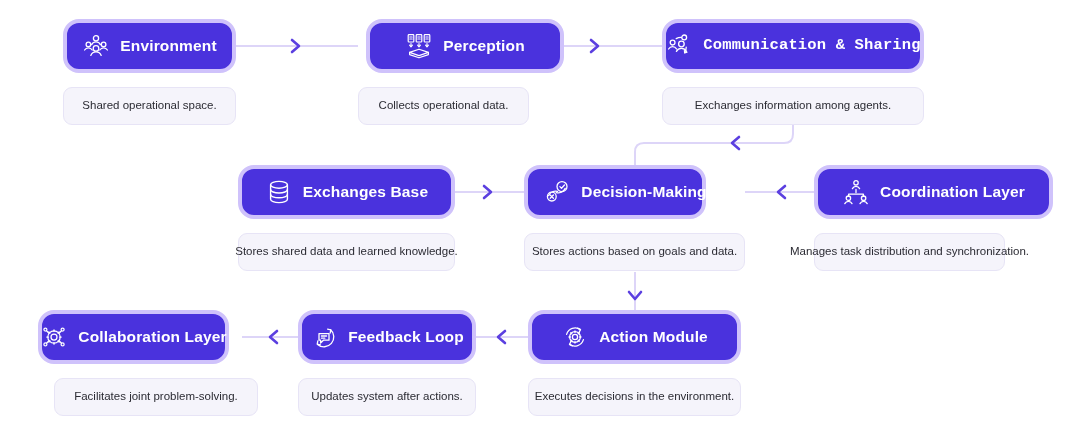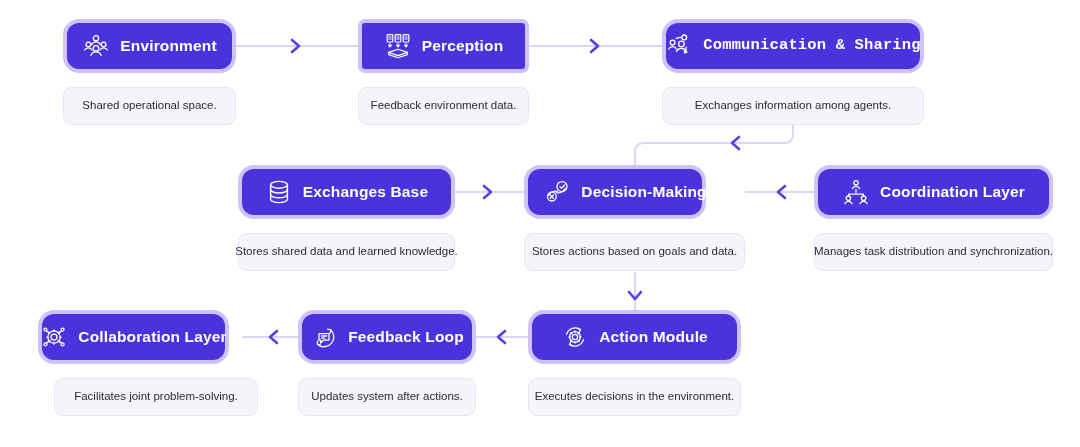--- a/index.html
+++ b/index.html
@@ -143,37 +143,37 @@
         <circle cx="14" cy="16.4" r="2.8"></circle>
         <path d="M8.8 23.4a5.6 5.6 0 0 1 10.4 0"></path>
       </svg>
     </span>
     <span class="label">Environment</span>
   </div>
   <div class="desc" style="left:63px; top:87px; width:173px;">
     <span>Shared operational space.</span>
   </div>
 
-  <div class="node" style="left:358px; top:19px; width:171px;border-radius:7px;">
+  <div class="node" style="left:366px; top:19px; width:198px;">
     <span class="glyph">
       <svg viewBox="0 0 28 28" fill="none" stroke="#ffffff" stroke-width="1.2" stroke-linecap="round" stroke-linejoin="round">
         <rect x="3.2" y="2.6" width="5.6" height="7.4" rx="0.8"></rect>
         <rect x="11.2" y="2.6" width="5.6" height="7.4" rx="0.8"></rect>
         <rect x="19.2" y="2.6" width="5.6" height="7.4" rx="0.8"></rect>
         <path d="M4.8 5h2.4M4.8 7h2.4M12.8 5h2.4M12.8 7h2.4M20.8 5h2.4M20.8 7h2.4"></path>
         <path d="M6 11.6v2.8M14 11.6v2.8M22 11.6v2.8"></path>
         <path d="M4.6 13.2 6 14.8l1.4-1.6M12.6 13.2 14 14.8l1.4-1.6M20.6 13.2 22 14.8l1.4-1.6"></path>
         <path d="M14 17.2 4.6 20.4 14 23.6l9.4-3.2z"></path>
         <path d="M4.6 20.4v2.2L14 25.8l9.4-3.2v-2.2"></path>
       </svg>
     </span>
     <span class="label">Perception</span>
   </div>
   <div class="desc" style="left:358px; top:87px; width:171px;">
-    <span>Feedback environment data.</span>
+    <span>Collects operational data.</span>
   </div>
 
   <div class="node" style="left:662px; top:19px; width:262px;font-family:Liberation Mono, monospace;">
     <span class="glyph">
       <svg viewBox="0 0 28 28" fill="none" stroke="#ffffff" stroke-width="1.3" stroke-linecap="round" stroke-linejoin="round">
         <circle cx="19.2" cy="5.4" r="2.4"></circle>
         <circle cx="7.6" cy="10.6" r="2.4"></circle>
         <path d="M3.6 17a4.6 4.6 0 0 1 8 0"></path>
         <circle cx="16.4" cy="12" r="2.8"></circle>
         <path d="M11.4 19.4a5.6 5.6 0 0 1 10 0"></path>
@@ -227,21 +227,21 @@
         <path d="M10.4 10.6a4 4 0 0 1 7.2 0"></path>
         <path d="M14 11.4v3.2M6.6 18.4v-2.2h14.8v2.2"></path>
         <circle cx="6.4" cy="20.2" r="2.2"></circle>
         <path d="M2.8 25.6a4 4 0 0 1 7.2 0"></path>
         <circle cx="21.6" cy="20.2" r="2.2"></circle>
         <path d="M18 25.6a4 4 0 0 1 7.2 0"></path>
       </svg>
     </span>
     <span class="label">Coordination Layer</span>
   </div>
-  <div class="desc" style="left:814px; top:233px; width:239px;justify-content:center;">
+  <div class="desc" style="left:814px; top:233px; width:191px;justify-content:center;">
     <span>Manages task distribution and synchronization.</span>
   </div>
 
   <div class="node" style="left:38px; top:310px; width:191px;">
     <span class="glyph">
       <svg viewBox="0 0 28 28" fill="none" stroke="#ffffff" stroke-width="1.25" stroke-linecap="round" stroke-linejoin="round">
         <circle cx="14" cy="14" r="3"></circle>
         <path d="M14 8.4v-1.6M14 19.6v1.6M8.4 14H6.8M19.6 14h1.6M10 10l-1.1-1.1M18 18l1.1 1.1M18 10l1.1-1.1M10 18l-1.1 1.1"></path>
         <circle cx="14" cy="14" r="6.2"></circle>
         <circle cx="5.4" cy="6.6" r="1.5"></circle>

